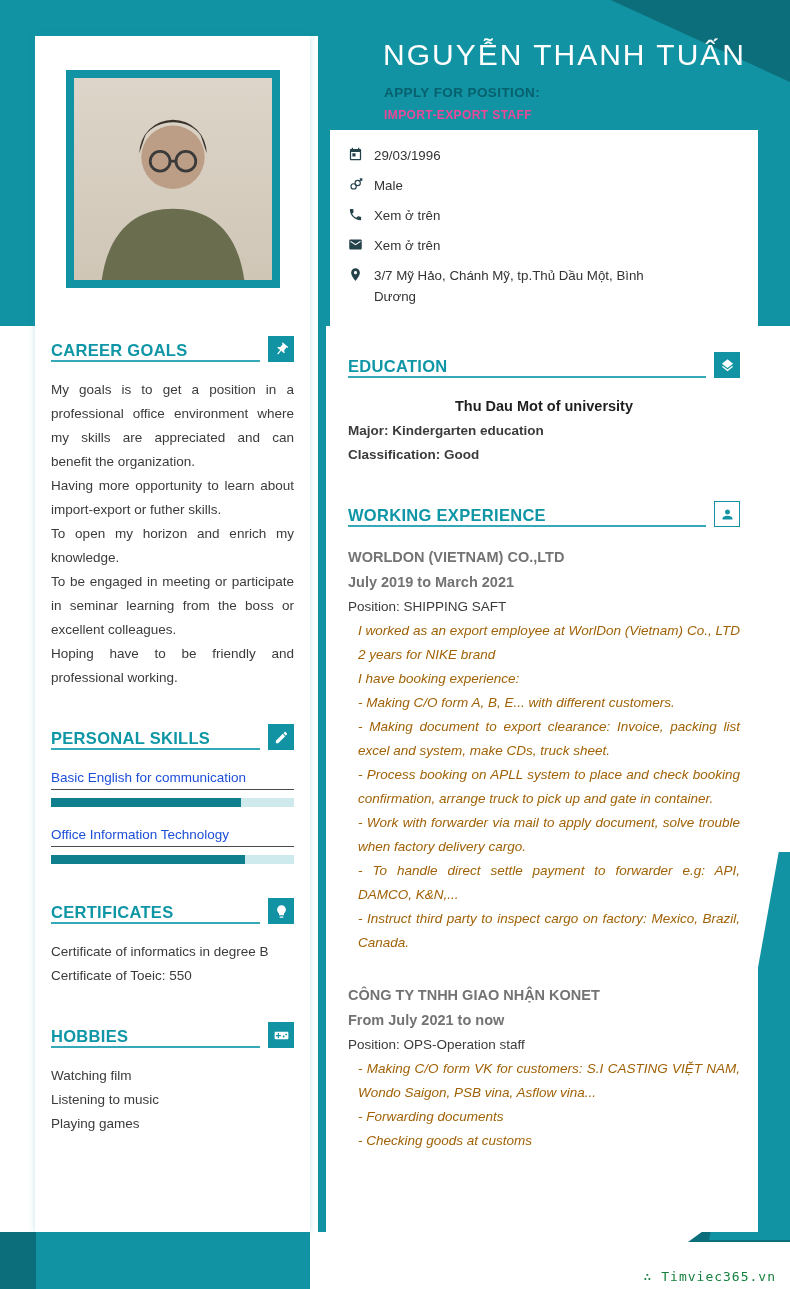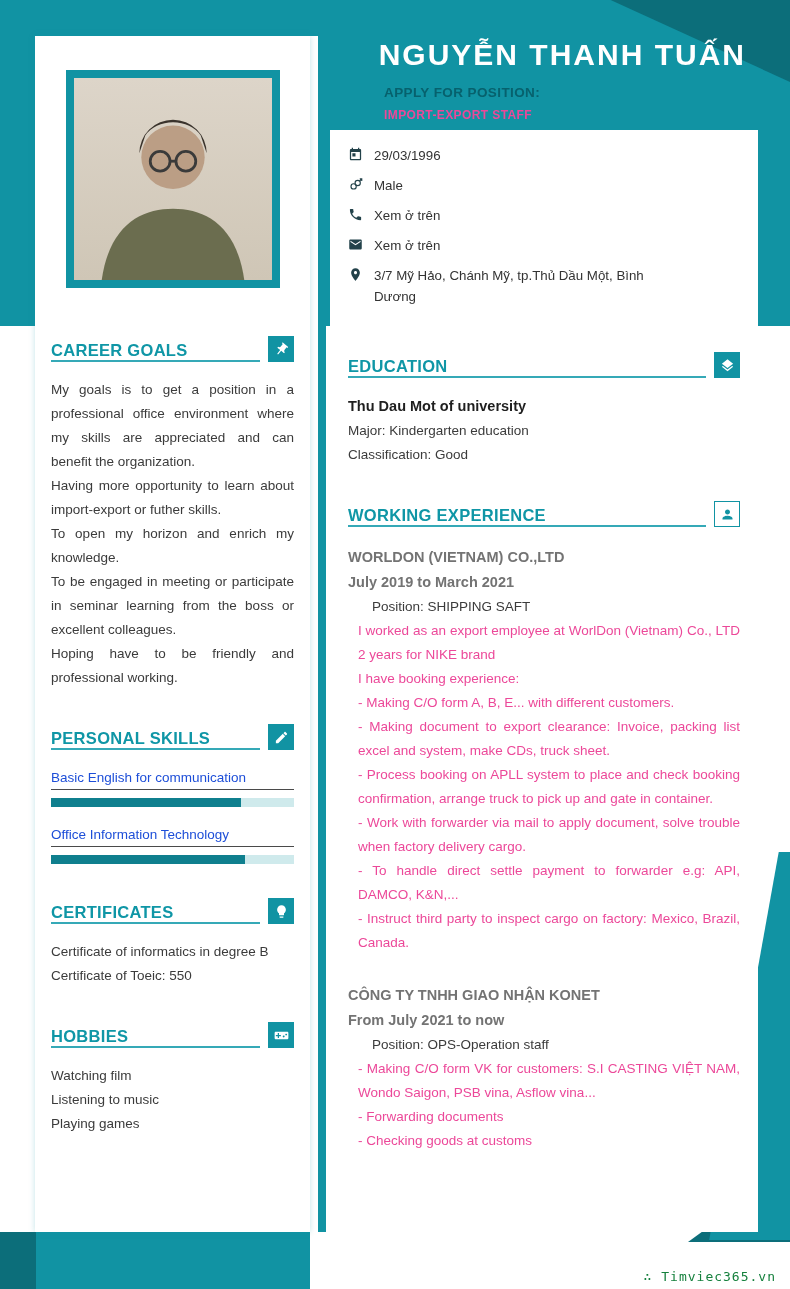--- a/index.html
+++ b/index.html
@@ -21,21 +21,21 @@
   .deco-bottom-left      { left:36px; top:1232px; width:274px; height:57px; background:#1193a3; }
   .deco-bottom-left-dark { left:0;   top:1232px; width:36px;  height:57px; background:#0c6e7a; }
   .deco-right-dark { left:688px; top:1168px; width:102px; height:74px; background:#0c6e7a;
                      clip-path:polygon(100% 0,100% 100%,0 100%); }
   .deco-right-slant{ left:696px; top:852px; width:94px; height:388px; background:#1193a3;
                      clip-path:polygon(88% 0,100% 0,100% 100%,14% 100%); }
 
   
   .name{
     position:absolute; left:330px; right:44px; top:38px; z-index:3;
-    color:#fff; font-size:30px; font-weight:700; letter-spacing:2px; text-align:right;
+    color:#fff; font-size:30px; font-weight:400; letter-spacing:2px; text-align:right;
   }
   .apply-label{
     position:absolute; left:384px; top:85px; z-index:3;
     color:#07616d; font-weight:700; font-size:13.5px; letter-spacing:.4px;
   }
   .position-label{
     position:absolute; left:384px; top:108px; z-index:3;
     color:#ec4899; font-weight:700; font-size:12px; letter-spacing:.4px;
   }
   .info-card{
@@ -80,27 +80,27 @@
 
   
   .para{ font-size:13.5px; line-height:24px; color:#3b3b3b; text-align:justify; }
   .skill{ margin-top:20px; }
   .skill-label{ font-size:13.5px; color:#1d4ed8; padding-bottom:4px; border-bottom:1px solid #4a4a4a; }
   .skill-bar{ margin-top:8px; height:9px; background:#cfeaec; }
   .skill-fill{ height:100%; background:#0f7f8e; }
   .plain-item{ font-size:13.5px; line-height:24px; color:#3b3b3b; text-align:justify; }
 
   
-  .school{ font-weight:700; font-size:14.5px; color:#1f1f1f; line-height:25px; margin-top:16px; }
-  .edu-line{ font-size:13.5px; color:#3b3b3b; line-height:24px; }
+  .school{ font-weight:700; font-size:14.5px; color:#1f1f1f; line-height:25px; margin-top:16px;text-align:center; }
+  .edu-line{ font-size:13.5px; color:#3b3b3b; line-height:24px;font-weight:bold; }
   .job{ margin-top:18px; }
   .job.second{ margin-top:28px; }
   .job-company,.job-period{ font-weight:700; font-size:14.5px; color:#737373; line-height:25px; }
-  .job-position{ font-size:13.5px; color:#3b3b3b; line-height:24px;margin-left:24px; }
-  .job-detail{ font-size:13.5px; color:#ec4899; line-height:24px; padding-left:10px; text-align:justify; }
+  .job-position{ font-size:13.5px; color:#3b3b3b; line-height:24px; }
+  .job-detail{ font-size:13.5px; color:#a16207; line-height:24px; padding-left:10px; text-align:justify;font-style:italic; }
 
   .watermark{
     position:absolute; right:14px; bottom:5px; z-index:4;
     color:#15803d; font-family:"DejaVu Sans Mono",monospace; font-size:13px; letter-spacing:1px;
   }
 </style>
 </head>
 <body>
 
 <div class="page">

